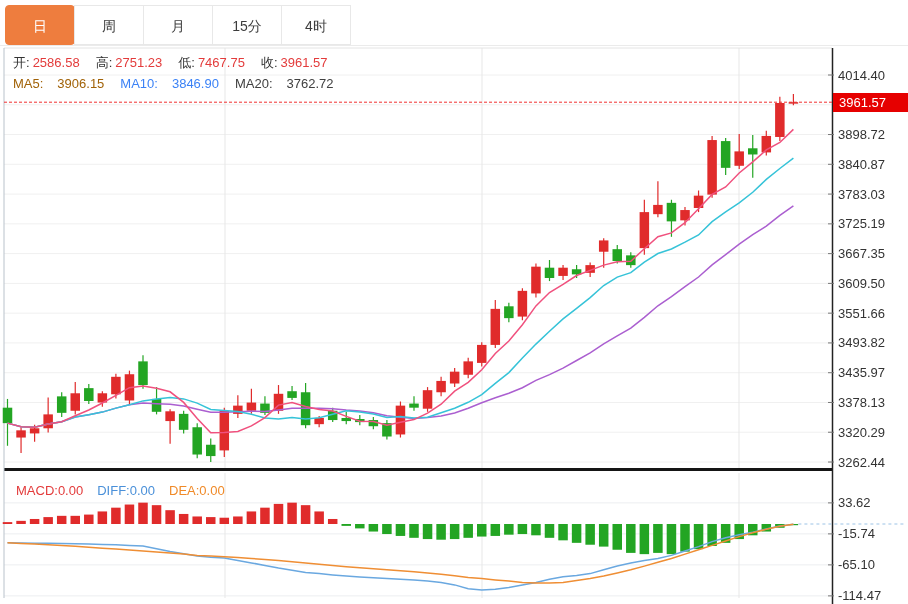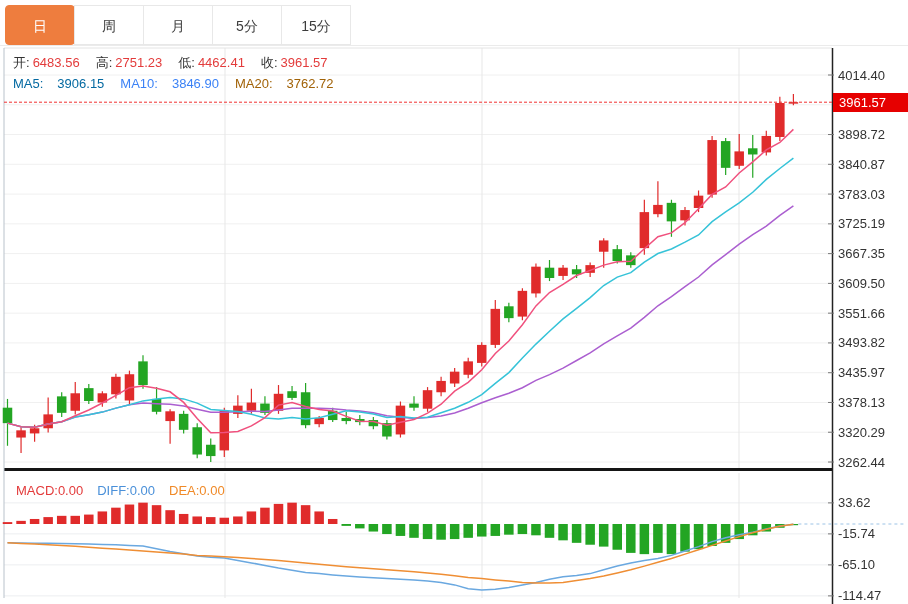--- a/index.html
+++ b/index.html
@@ -7,42 +7,42 @@
        font-family:"Liberation Sans","DejaVu Sans",sans-serif;}
   .tabbar{position:absolute;left:6px;top:5px;display:flex;z-index:3;}
   .tab{width:70px;height:40px;line-height:40px;text-align:center;font-size:14px;color:#3c3c3c;
        background:#fff;border:1px solid #e8e8e8;margin-left:-1px;cursor:pointer;box-sizing:border-box;}
   .tab.active{background:#ee7d3e;border-color:#ee7d3e;color:#fff;border-radius:4px;}
   .topline{position:absolute;top:45px;left:0;width:908px;height:1px;background:#ebebeb;}
   #chart{position:absolute;left:0;top:0;}
   .legend{position:absolute;font-size:13px;white-space:nowrap;z-index:2;letter-spacing:0;}
   .legend .lab{color:#333;margin-right:3px;}
   .legend .val{margin-right:16px;}
-  .red{color:#e33b3b;} .ma5c{color:#0369a1;} .ma10c{color:#3b82f6;} .ma20c{color:#a16207;}
+  .red{color:#e33b3b;} .ma5c{color:#a16207;} .ma10c{color:#3b82f6;} .ma20c{color:#404040;}
   .diffc{color:#4a90d9;} .deac{color:#f08a28;}
   .ohlc-legend{left:13px;top:54px;}
   .ma-legend{left:13px;top:76px;}
   .ma-legend span{margin-right:14px;}
   .macd-legend{left:16px;top:483px;}
   .macd-legend .val{margin-right:14px;}
   .price-badge{position:absolute;left:833px;top:93px;width:75px;height:19px;line-height:19px;
        background:#e60000;color:#fff;font-size:13px;padding-left:6px;box-sizing:border-box;z-index:2;}
   svg text{font-family:"Liberation Sans","DejaVu Sans",sans-serif;}
 </style>
 </head>
 <body>
 
 <div class="app">
 
   <div class="tabbar">
     <div class="tab active">日</div>
     <div class="tab">周</div>
     <div class="tab">月</div>
-    <div class="tab">5分</div>
     <div class="tab">15分</div>
+    <div class="tab">4时</div>
   </div>
   <div class="topline"></div>
 
   <svg id="chart" width="908" height="604">
       <line x1="4" y1="75" x2="832" y2="75" stroke="#f0f0f0" stroke-width="1"></line>
       <line x1="4" y1="134.53818240000015" x2="832" y2="134.53818240000015" stroke="#f0f0f0" stroke-width="1"></line>
       <line x1="4" y1="164.31242040000012" x2="832" y2="164.31242040000012" stroke="#f0f0f0" stroke-width="1"></line>
       <line x1="4" y1="194.08151159999994" x2="832" y2="194.08151159999994" stroke="#f0f0f0" stroke-width="1"></line>
       <line x1="4" y1="223.85060280000002" x2="832" y2="223.85060280000002" stroke="#f0f0f0" stroke-width="1"></line>
       <line x1="4" y1="253.6196940000001" x2="832" y2="253.6196940000001" stroke="#f0f0f0" stroke-width="1"></line>
@@ -282,21 +282,21 @@
       <text x="838" y="507.38664" font-size="13" fill="#333">33.62</text>
       <line x1="828" y1="533.88472" x2="834" y2="533.88472" stroke="#777" stroke-width="1"></line>
       <text x="838" y="538.38472" font-size="13" fill="#333">-15.74</text>
       <line x1="828" y1="564.8828" x2="834" y2="564.8828" stroke="#777" stroke-width="1"></line>
       <text x="838" y="569.3828" font-size="13" fill="#333">-65.10</text>
       <line x1="828" y1="595.88716" x2="834" y2="595.88716" stroke="#777" stroke-width="1"></line>
       <text x="838" y="600.38716" font-size="13" fill="#333">-114.47</text>
     </svg>
 
   <div class="legend ohlc-legend">
-    <span class="lab">开:</span><span class="val red">6483.56</span><span class="lab">高:</span><span class="val red">2751.23</span><span class="lab">低:</span><span class="val red">4462.41</span><span class="lab">收:</span><span class="val red">3961.57</span>
+    <span class="lab">开:</span><span class="val red">2586.58</span><span class="lab">高:</span><span class="val red">2751.23</span><span class="lab">低:</span><span class="val red">7467.75</span><span class="lab">收:</span><span class="val red">3961.57</span>
   </div>
 
   <div class="legend ma-legend">
     <span class="ma5c">MA5:</span><span class="ma5c val">3906.15</span><span class="ma10c">MA10:</span><span class="ma10c val">3846.90</span><span class="ma20c">MA20:</span><span class="ma20c val">3762.72</span>
   </div>
 
   <div class="legend macd-legend">
     <span class="red">MACD:</span><span class="red val">0.00</span><span class="diffc">DIFF:</span><span class="diffc val">0.00</span><span class="deac">DEA:</span><span class="deac val">0.00</span>
   </div>
 

